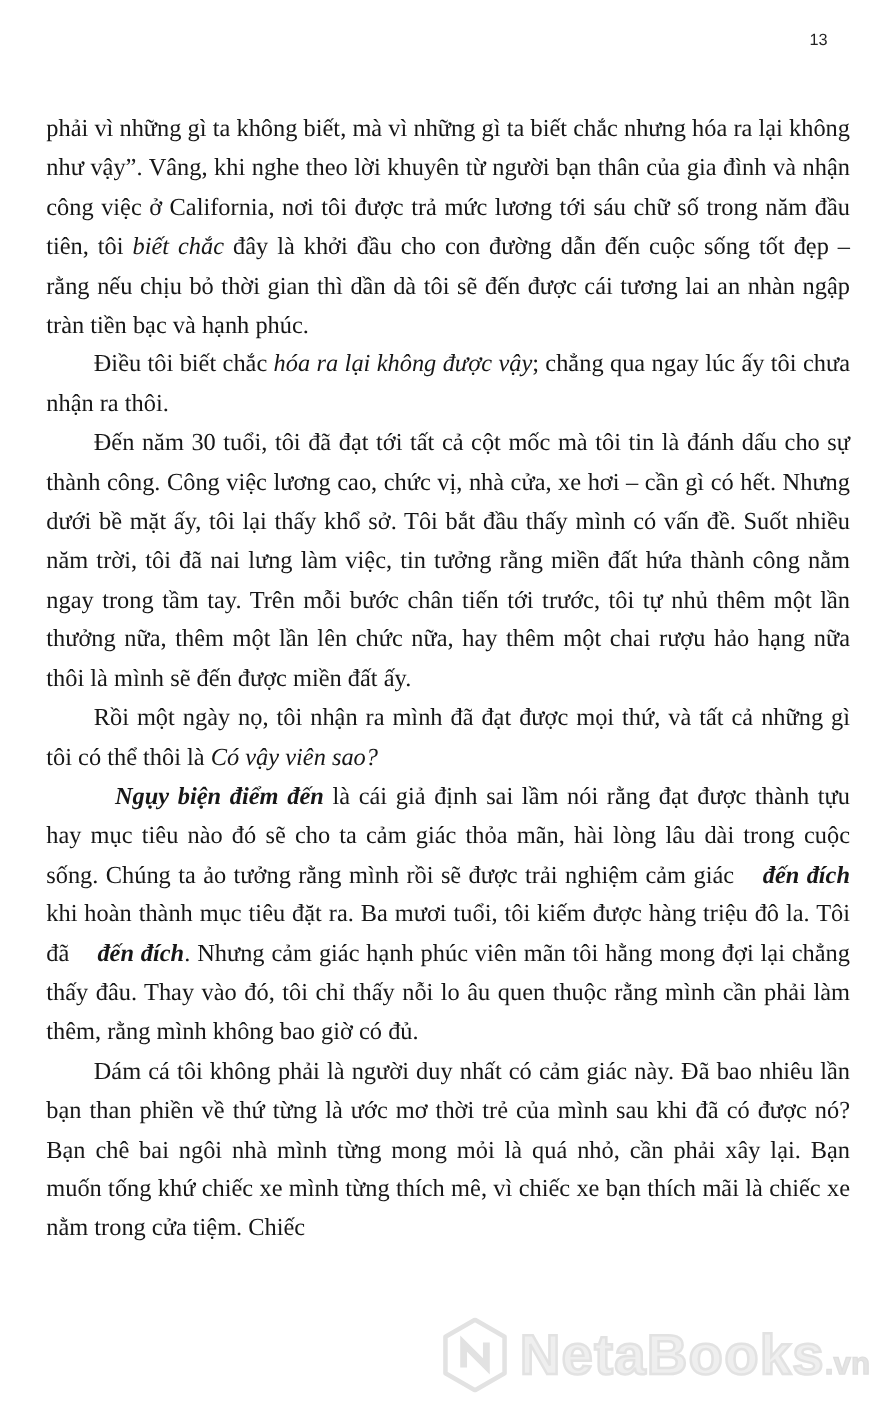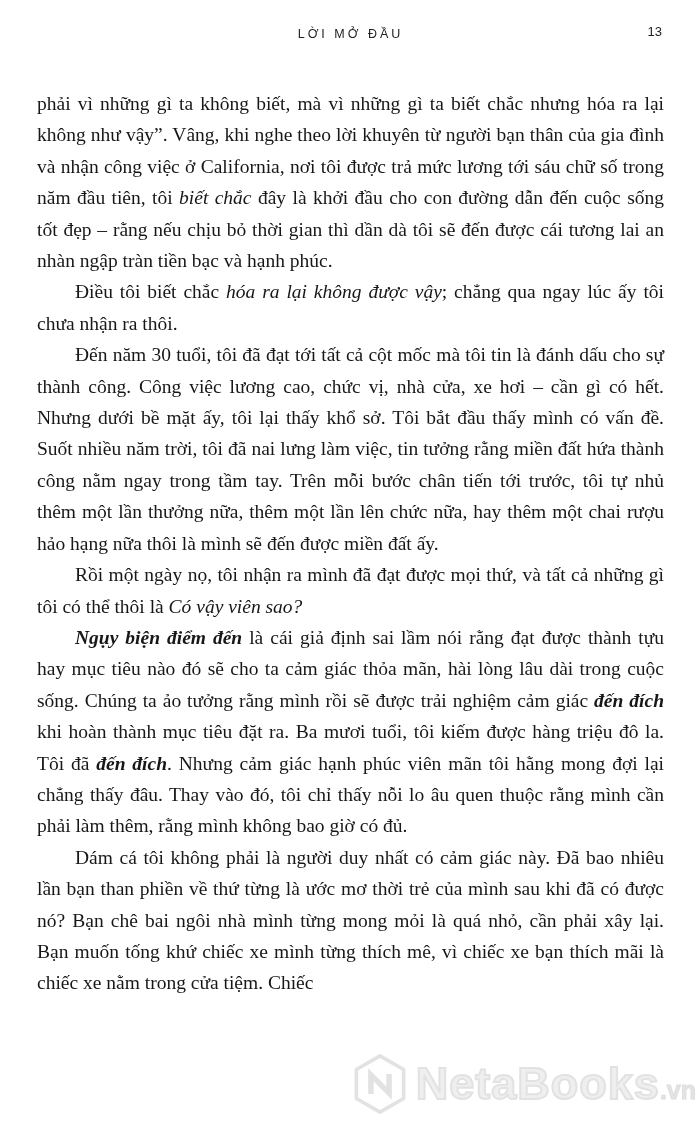--- a/index.html
+++ b/index.html
@@ -44,36 +44,36 @@
     right: 2px;
     top: 0;
     font-family: "Liberation Sans", sans-serif;
     font-size: 13px;
     color: #222222;
   }
   
   .body-text {
     position: absolute;
     left: 37px;
-    right: 36px;
+    right: 20px;
     top: 88px;
     font-size: 19.5px;
     line-height: 31.4px;
     color: #171717;
     text-align: justify;
   }
   .body-text p {
     margin: 0;
     padding: 0;
   }
   .body-text p.indent {
     text-indent: 38px;
   }
   .it  { font-style: italic; }
-  .bit { font-style: italic; font-weight: bold; }
+  .bit { font-style: italic; font-weight: bold; margin-left: 17px; }
   
   .watermark {
     position: absolute;
     right: 4px;
     bottom: 8px;
     display: flex;
     align-items: center;
     gap: 8px;
     pointer-events: none;
   }
@@ -95,21 +95,20 @@
     color: #e4e4e4;
     -webkit-text-stroke: 1px #dedede;
   }
 </style>
 </head>
 <body>
 
 <div class="page">
 
   <div class="running-header">
-    <div class="header-title">LỜI MỞ ĐẦU</div>
     <div class="page-number">13</div>
   </div>
 
   <div class="body-text">
 
   <p class=""><span>phải vì những gì ta không biết, mà vì những gì ta biết chắc nhưng hóa ra lại không như vậy”. Vâng, khi nghe theo lời khuyên từ người bạn thân của gia đình và nhận công việc ở California, nơi tôi được trả mức lương tới sáu chữ số trong năm đầu tiên, tôi </span><span class="it">biết chắc</span><span> đây là khởi đầu cho con đường dẫn đến cuộc sống tốt đẹp – rằng nếu chịu bỏ thời gian thì dần dà tôi sẽ đến được cái tương lai an nhàn ngập tràn tiền bạc và hạnh phúc.</span></p>
       <p class="indent"><span>Điều tôi biết chắc </span><span class="it">hóa ra lại không được vậy</span><span>; chẳng qua ngay lúc ấy tôi chưa nhận ra thôi.</span></p>
       <p class="indent"><span>Đến năm 30 tuổi, tôi đã đạt tới tất cả cột mốc mà tôi tin là đánh dấu cho sự thành công. Công việc lương cao, chức vị, nhà cửa, xe hơi – cần gì có hết. Nhưng dưới bề mặt ấy, tôi lại thấy khổ sở. Tôi bắt đầu thấy mình có vấn đề. Suốt nhiều năm trời, tôi đã nai lưng làm việc, tin tưởng rằng miền đất hứa thành công nằm ngay trong tầm tay. Trên mỗi bước chân tiến tới trước, tôi tự nhủ thêm một lần thưởng nữa, thêm một lần lên chức nữa, hay thêm một chai rượu hảo hạng nữa thôi là mình sẽ đến được miền đất ấy.</span></p>
       <p class="indent"><span>Rồi một ngày nọ, tôi nhận ra mình đã đạt được mọi thứ, và tất cả những gì tôi có thể thôi là </span><span class="it">Có vậy viên sao?</span></p>
       <p class="indent"><span class="bit">Ngụy biện điểm đến</span><span> là cái giả định sai lầm nói rằng đạt được thành tựu hay mục tiêu nào đó sẽ cho ta cảm giác thỏa mãn, hài lòng lâu dài trong cuộc sống. Chúng ta ảo tưởng rằng mình rồi sẽ được trải nghiệm cảm giác </span><span class="bit">đến đích</span><span> khi hoàn thành mục tiêu đặt ra. Ba mươi tuổi, tôi kiếm được hàng triệu đô la. Tôi đã </span><span class="bit">đến đích</span><span>. Nhưng cảm giác hạnh phúc viên mãn tôi hằng mong đợi lại chẳng thấy đâu. Thay vào đó, tôi chỉ thấy nỗi lo âu quen thuộc rằng mình cần phải làm thêm, rằng mình không bao giờ có đủ.</span></p>

